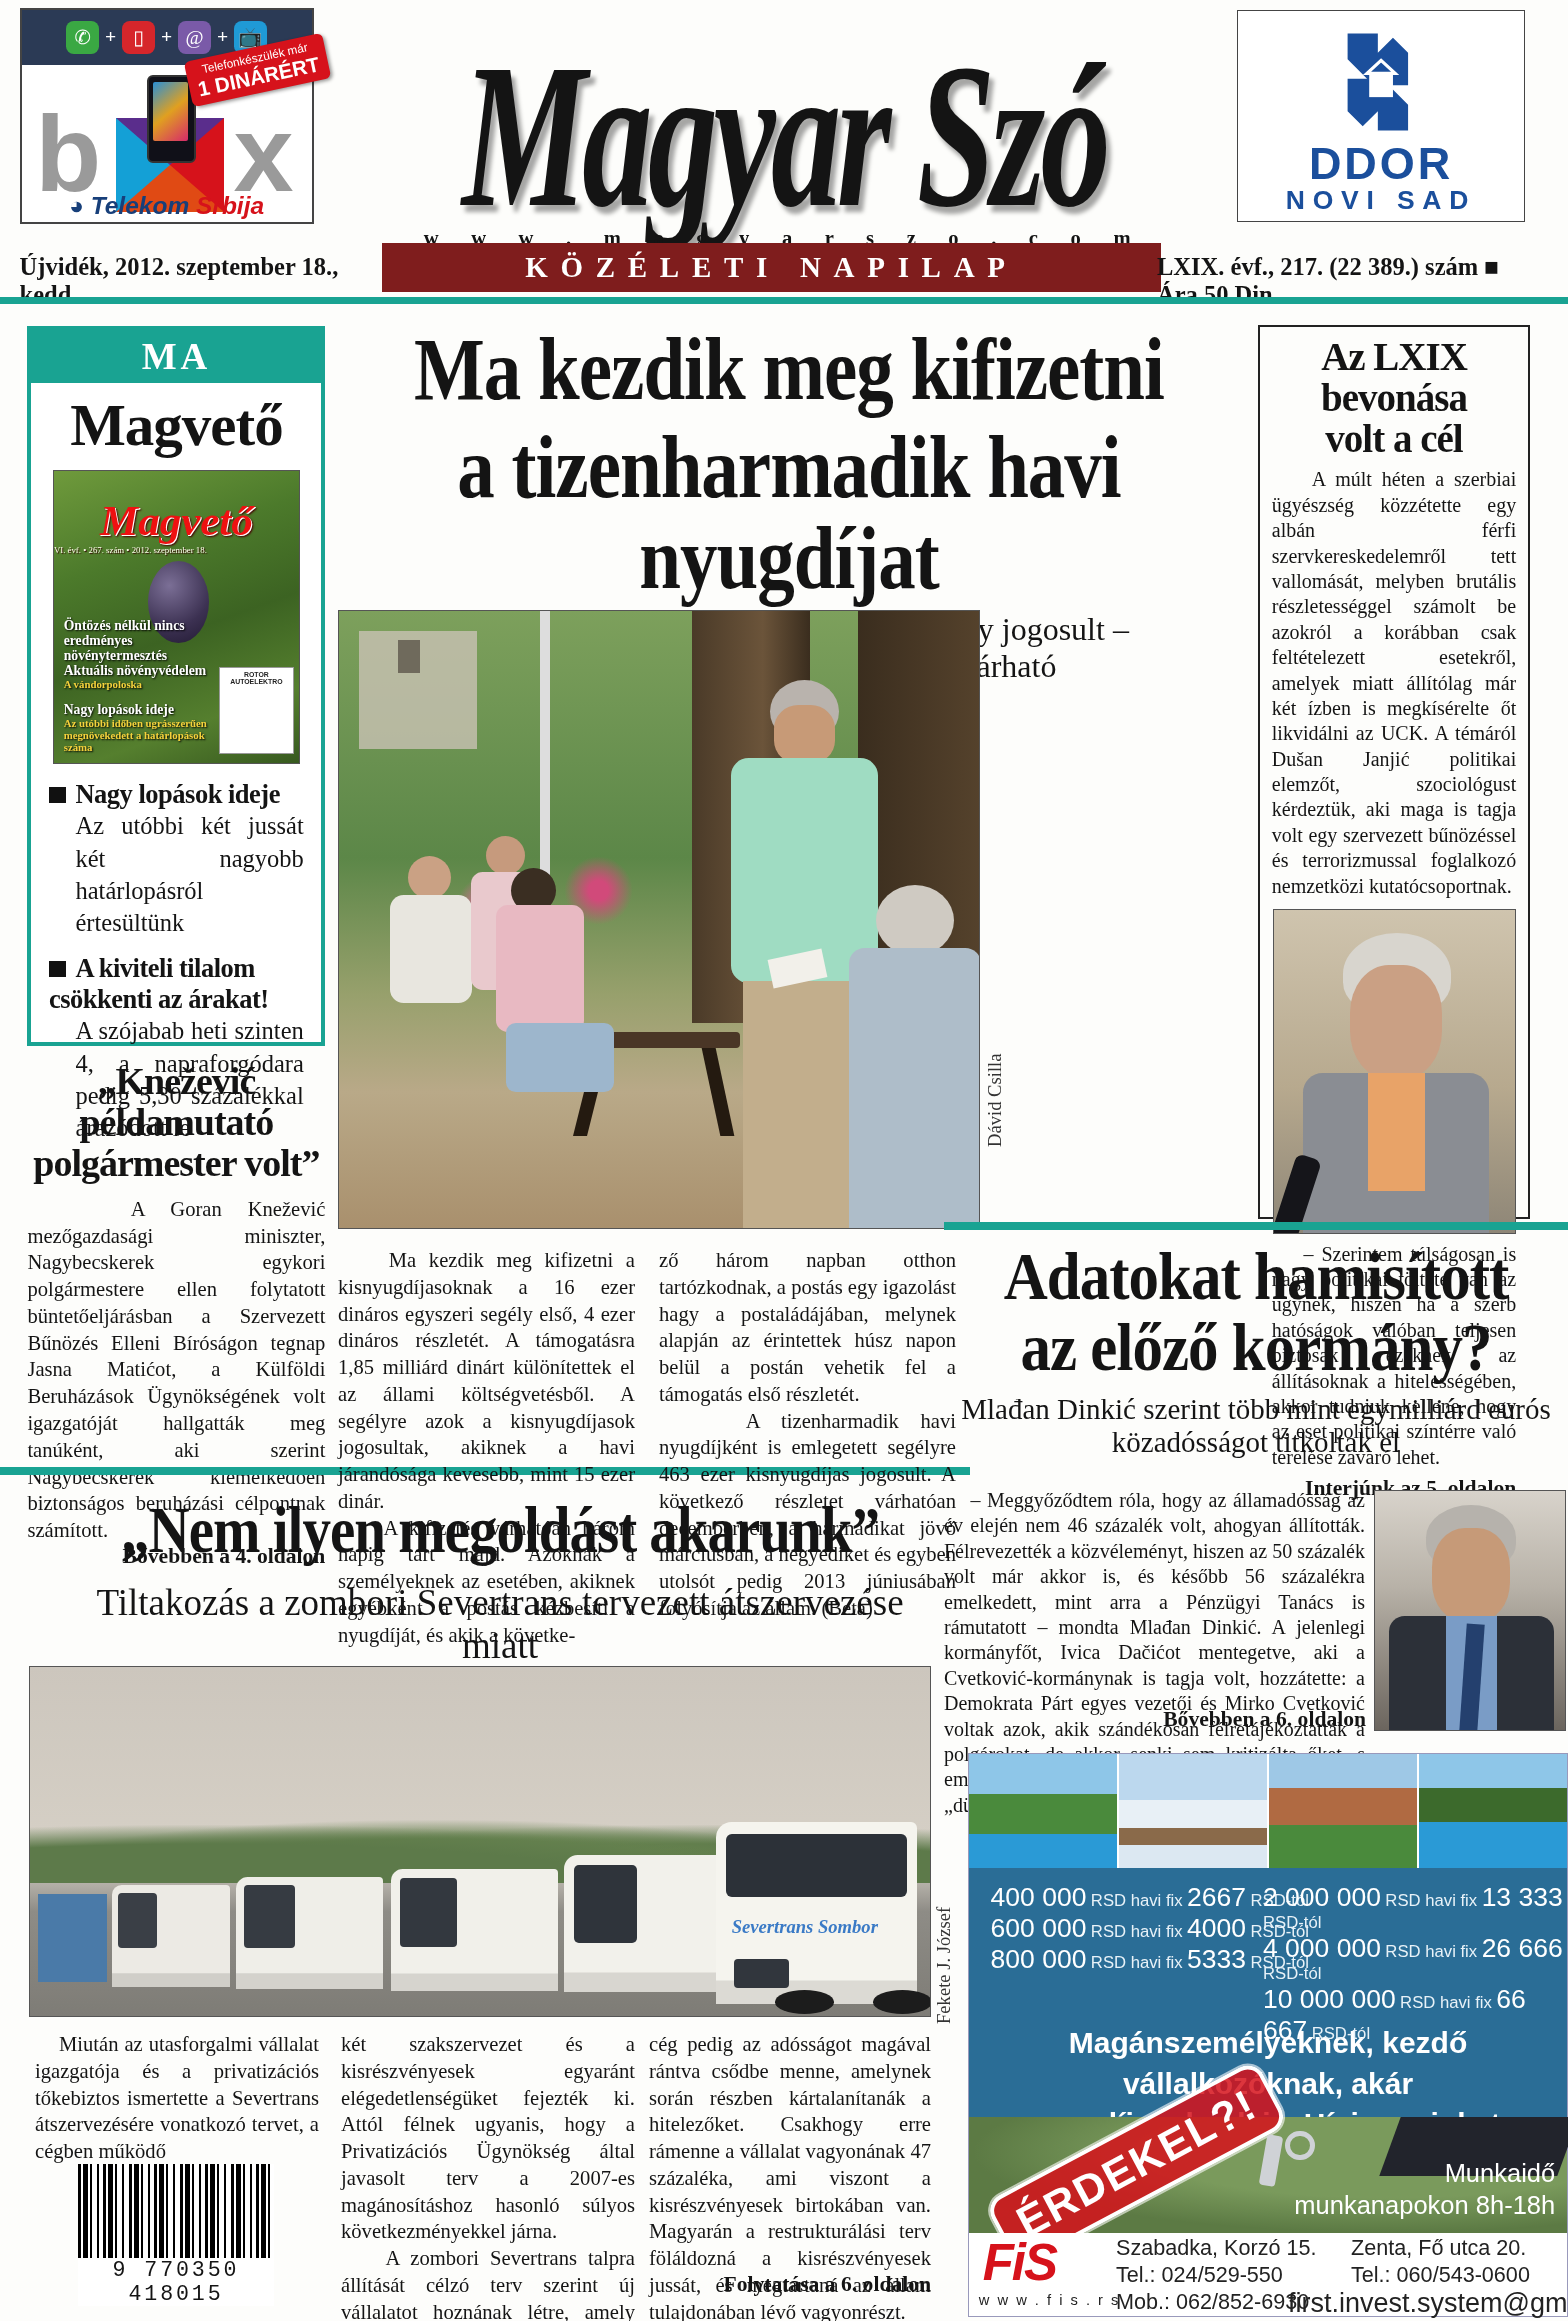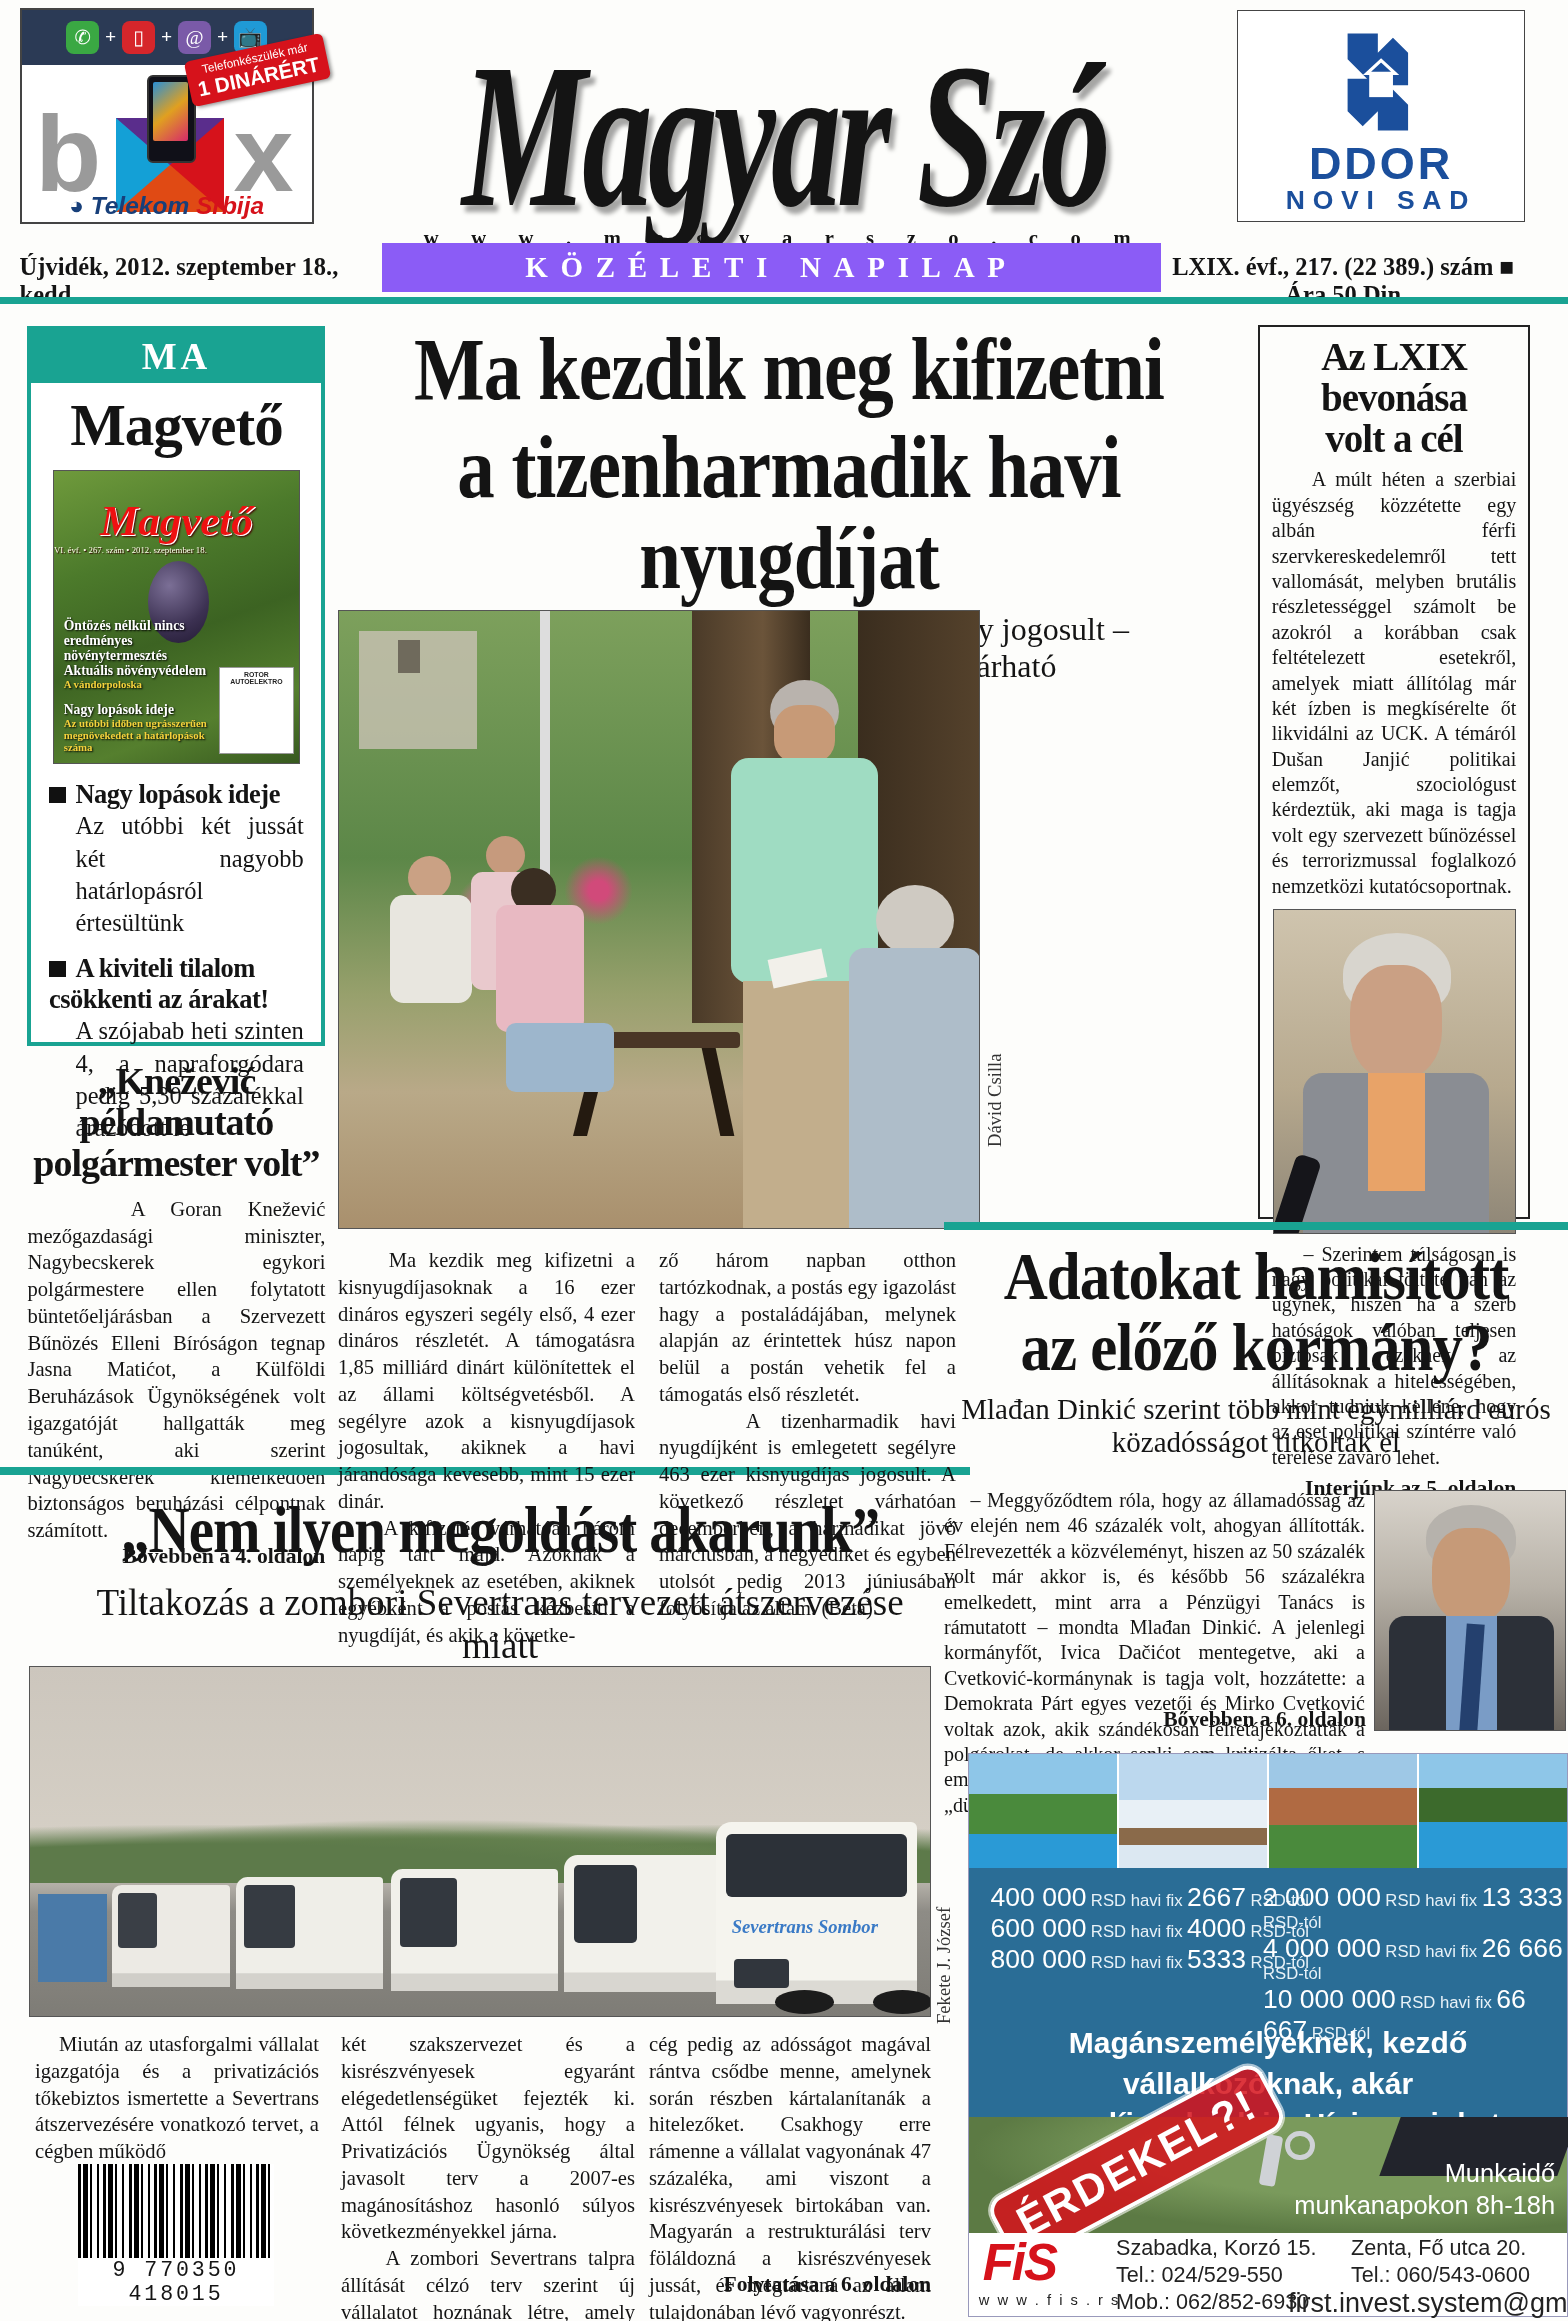--- a/index.html
+++ b/index.html
@@ -2,21 +2,21 @@
 <html><head>
 <meta charset="utf-8">
 <style>
   html,body{margin:0;padding:0;}
   body{width:1568px;height:2322px;position:relative;background:#fdfdfb;
        font-family:"Liberation Serif",serif;color:#141414;overflow:hidden;}
   .abs{position:absolute;}
   .just{text-align:justify;white-space:pre-line;}
   .serifbody{font-size:20.6px;line-height:1.30;}
   .vert{writing-mode:vertical-rl;transform:rotate(180deg);font-size:18.6px;color:#333;}
-  .teal{background:#8b5cf6;}
+  .teal{background:#7f1d1d;}
   .rule{background:#19a392;}
   .photo-frame{border:1px solid #555;box-sizing:border-box;overflow:hidden;}
   .hl{font-weight:bold;letter-spacing:-1px;}
   .center{text-align:center;}
   .sans{font-family:"Liberation Sans",sans-serif;}
   .more{font-weight:bold;font-size:21.6px;text-align:right;}
 
   
   .masthead{font-style:italic;font-weight:bold;font-size:145px;letter-spacing:-4.9px;
             transform:scaleY(1.42) scaleX(.97);transform-origin:center top;
@@ -101,21 +101,21 @@
     <path d="M20 5 h28 v18 l14 -14 14 14 v30 h-18 l18 18 v24 h-28 v-18 l-14 14 -14 -14 v-30 h18 l-18 -18 z" fill="#1b4f9c"></path>
     <rect x="40" y="38" width="22" height="26" fill="#fff"></rect>
     <path d="M51 30 l13 12 h-26 z" fill="#1b4f9c" stroke="#fff" stroke-width="3"></path>
   </svg>
   <div class="abs ddor-word" style="left:0;top:127px;width:100%;text-align:center;font-size:45px;letter-spacing:2.9px;">DDOR</div>
   <div class="abs ddor-word" style="left:0;top:174px;width:100%;text-align:center;font-size:26.5px;letter-spacing:7.8px;border-top:0;">NOVI SAD</div>
 </div>
 
 <div class="abs" style="left:19.6px;top:253px;width:353px;font-size:24.5px;font-weight:bold;">Újvidék, 2012. szeptember 18., kedd</div>
 <div class="abs teal tagband" style="left:382px;top:243px;width:779px;height:49px;">KÖZÉLETI NAPILAP</div>
-<div class="abs" style="left:1157px;top:253px;width:392px;font-size:24.5px;font-weight:bold;text-align:center;padding-right:19.6px;box-sizing:border-box;">LXIX. évf., 217. (22 389.) szám ■ Ára 50 Din</div>
+<div class="abs" style="left:1157px;top:253px;width:392px;font-size:24.5px;font-weight:bold;text-align:left;padding-right:19.6px;box-sizing:border-box;">LXIX. évf., 217. (22 389.) szám ■ Ára 50 Din</div>
 <div class="abs rule" style="left:0;top:297px;width:1568px;height:6.9px;"></div>
 
 <div class="abs mabox" style="left:27.4px;top:326px;width:298px;height:720px;">
   <div class="matab">MA</div>
   <div class="center" style="font-size:59px;font-weight:bold;margin-top:7.8px;letter-spacing:-1px;">Magvető</div>
   <div class="cover photo-frame" style="margin:9.8px auto 0;width:247px;height:294px;">
     <div class="cover-title" style="margin-top:25.5px;">Magvető</div>
     <div class="cover-issue">VI. évf. • 267. szám • 2012. szeptember 18.</div>
     <div class="grape" style="left:94px;top:90px;width:61px;height:82px;"></div>
     <div class="abs" style="left:9.8px;top:147px;width:147px;">

